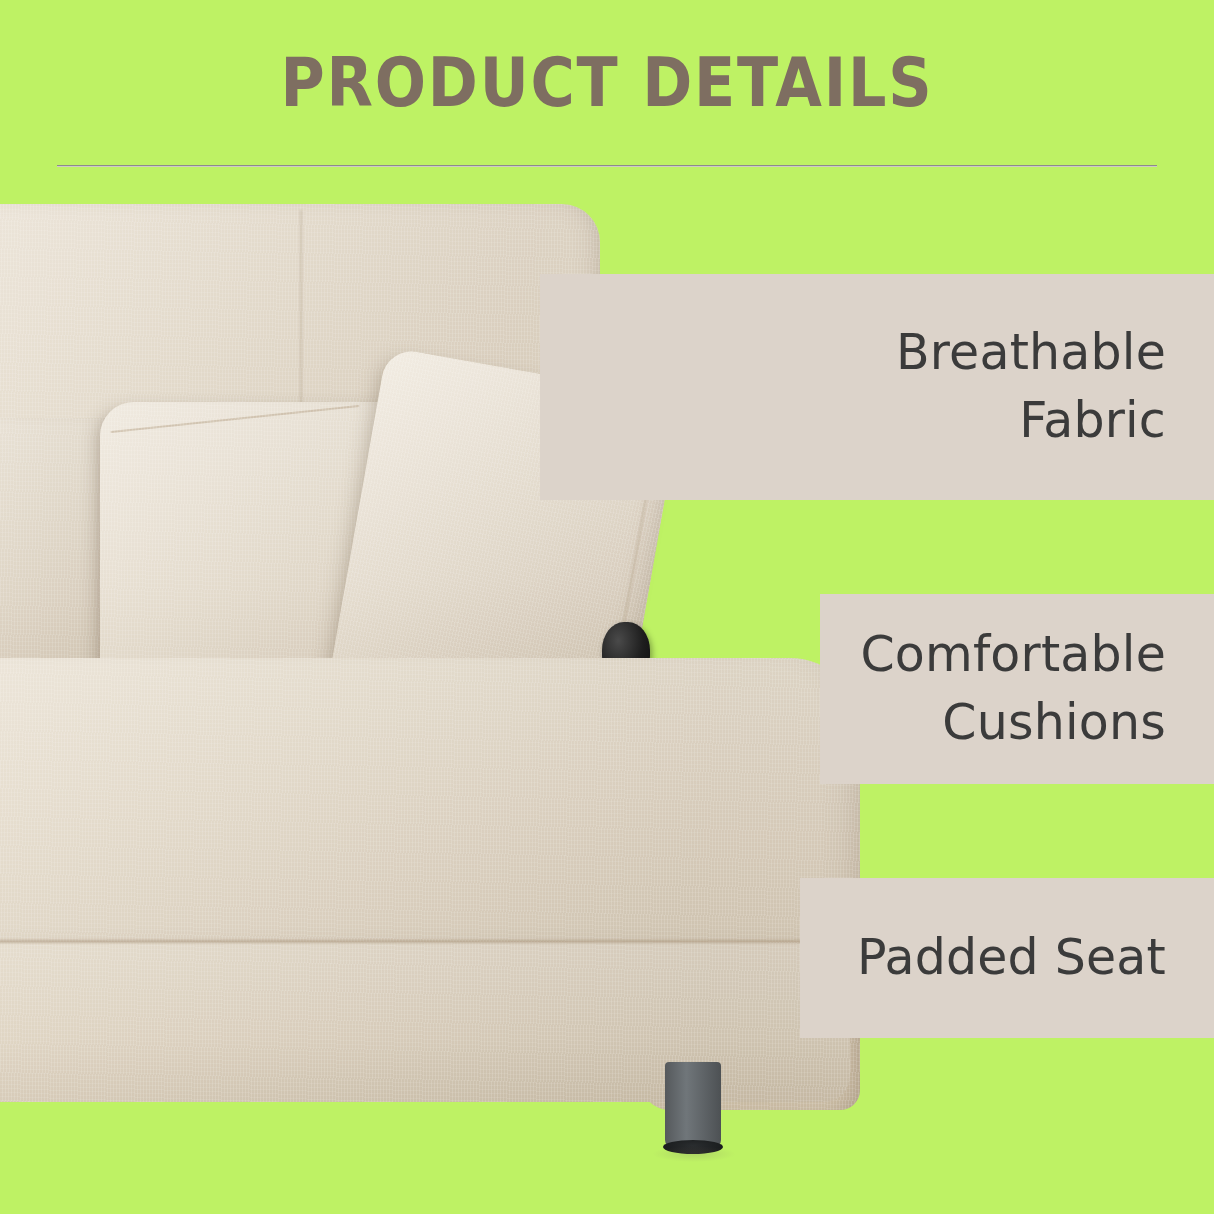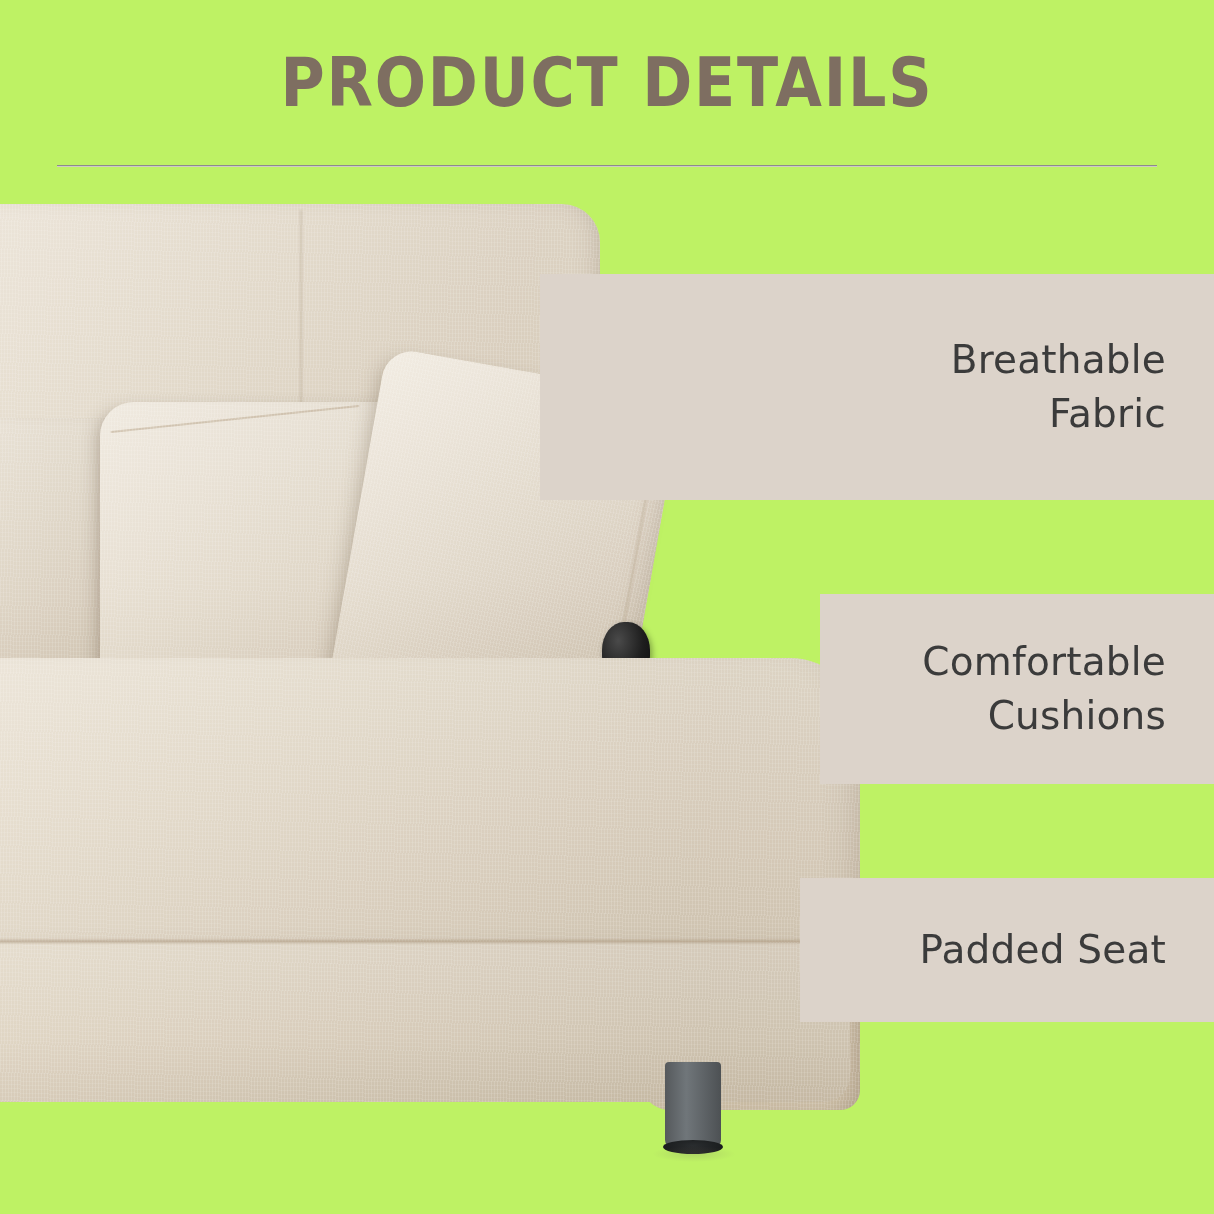--- a/index.html
+++ b/index.html
@@ -51,26 +51,26 @@
   .band {
     position: absolute;
     right: 0;
     background: #dcd3ca;
     display: flex;
     align-items: center;
     justify-content: flex-end;
   }
   .band-1 { top: 274px; height: 226px; left: 540px; }
   .band-2 { top: 594px; height: 190px; left: 820px; }
-  .band-3 { top: 878px; height: 144px; left: 800px; }
+  .band-3 { top: 878px; height: 160px; left: 800px; }
 
   .band-label {
     font-family: "DejaVu Sans", sans-serif;
     font-weight: 400;
-    font-size: 39px;
+    font-size: 49px;
     line-height: 1.38;
     color: #3b3b3b;
     text-align: right;
     padding-right: 48px;
     white-space: pre-line;
     letter-spacing: 0.2px;
   }
 
   
   .sofa {

